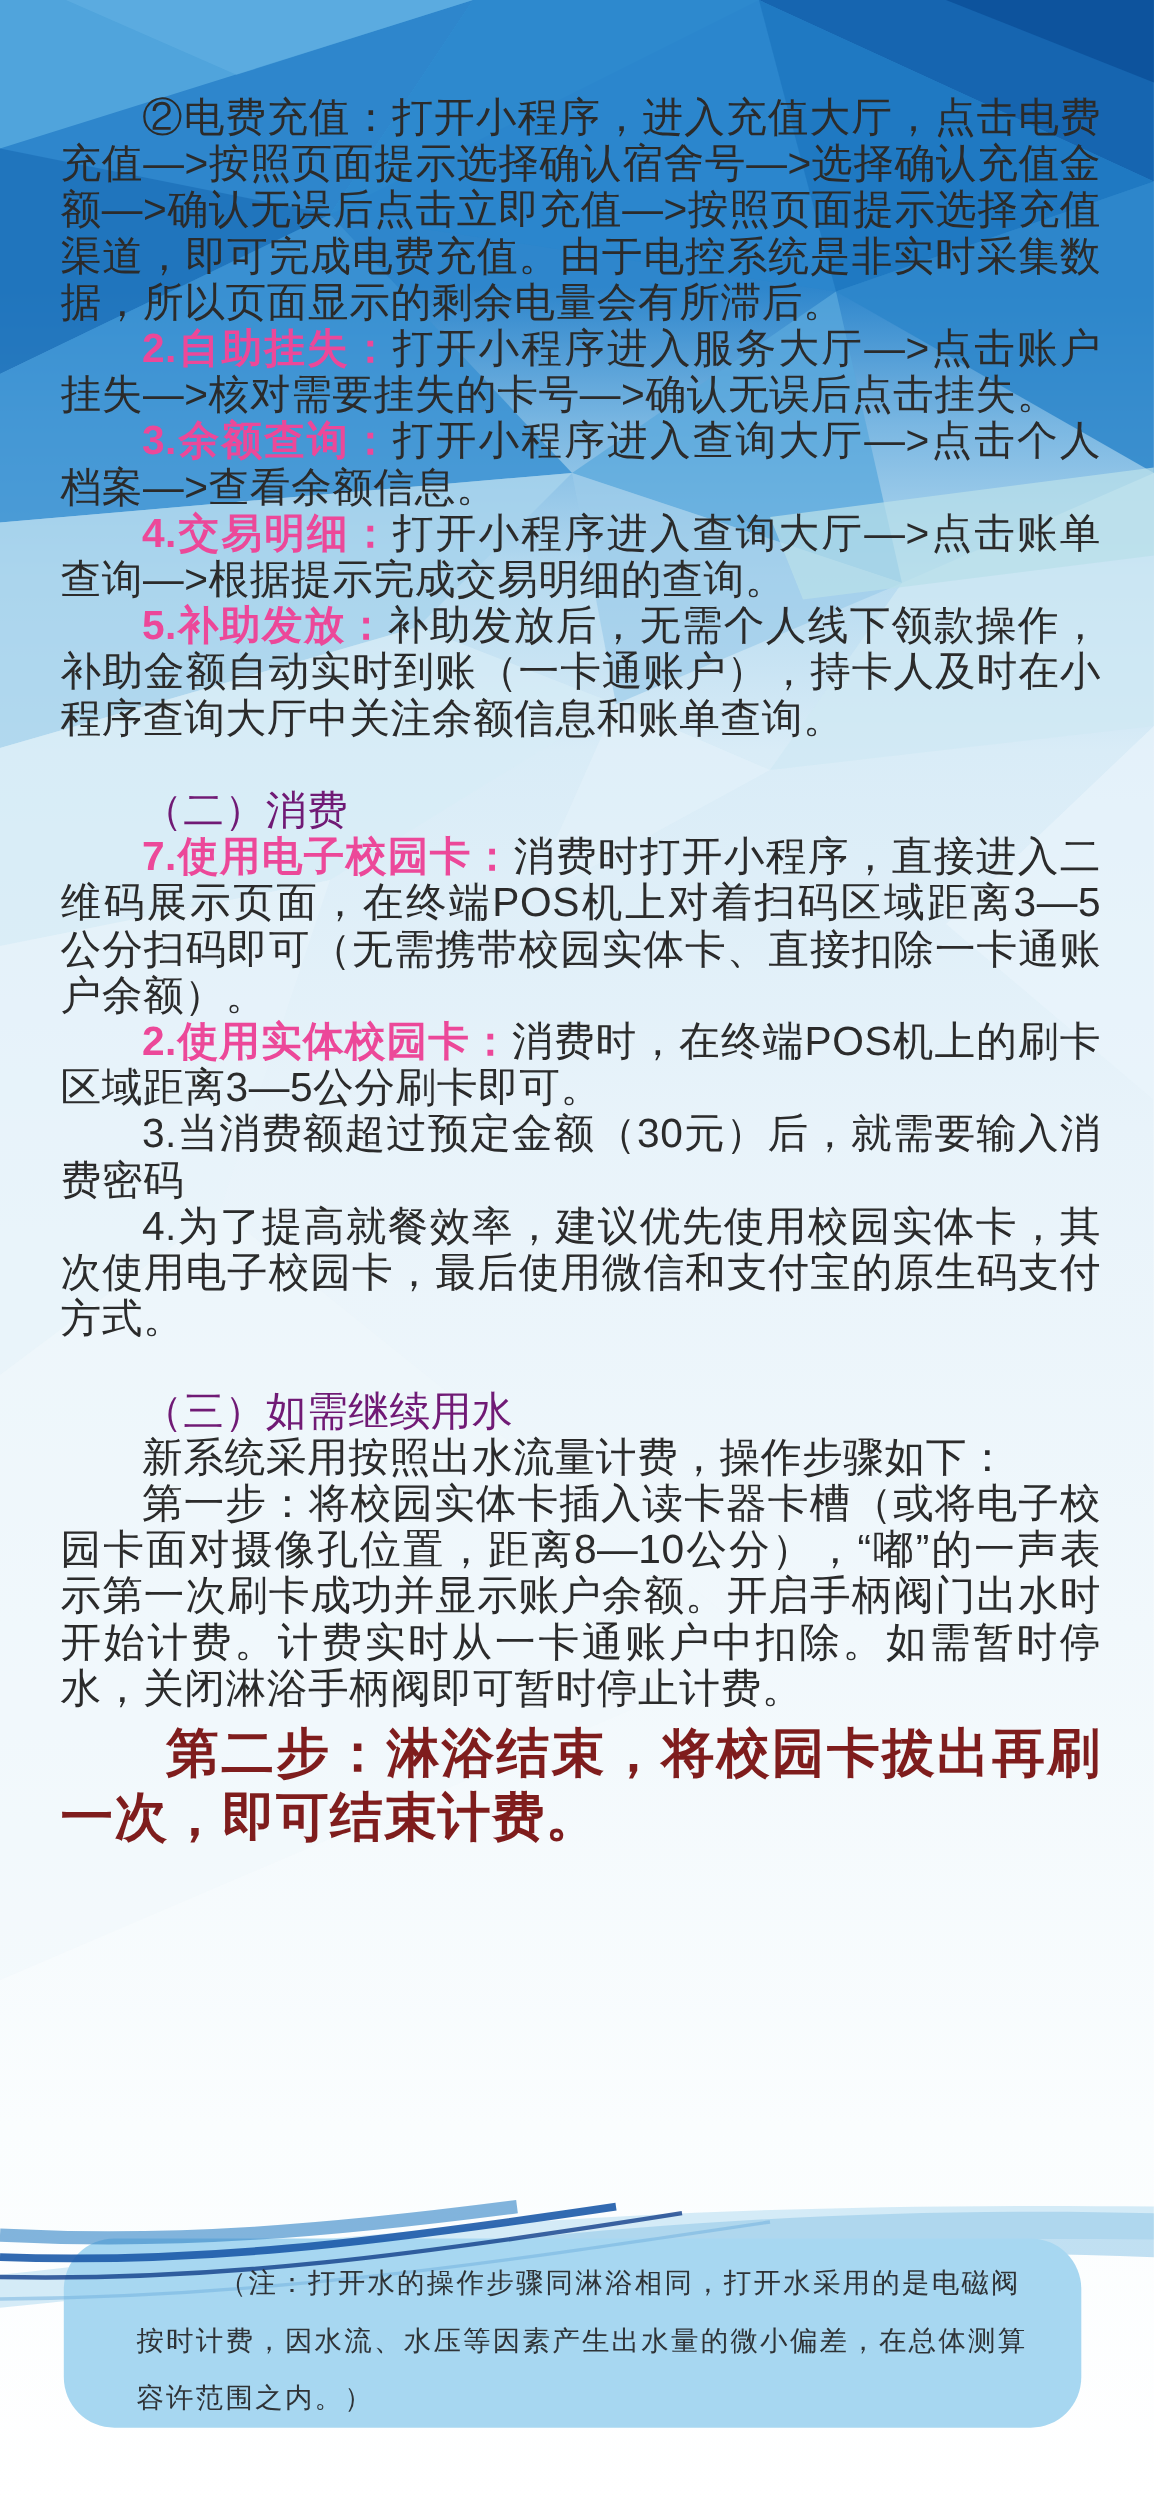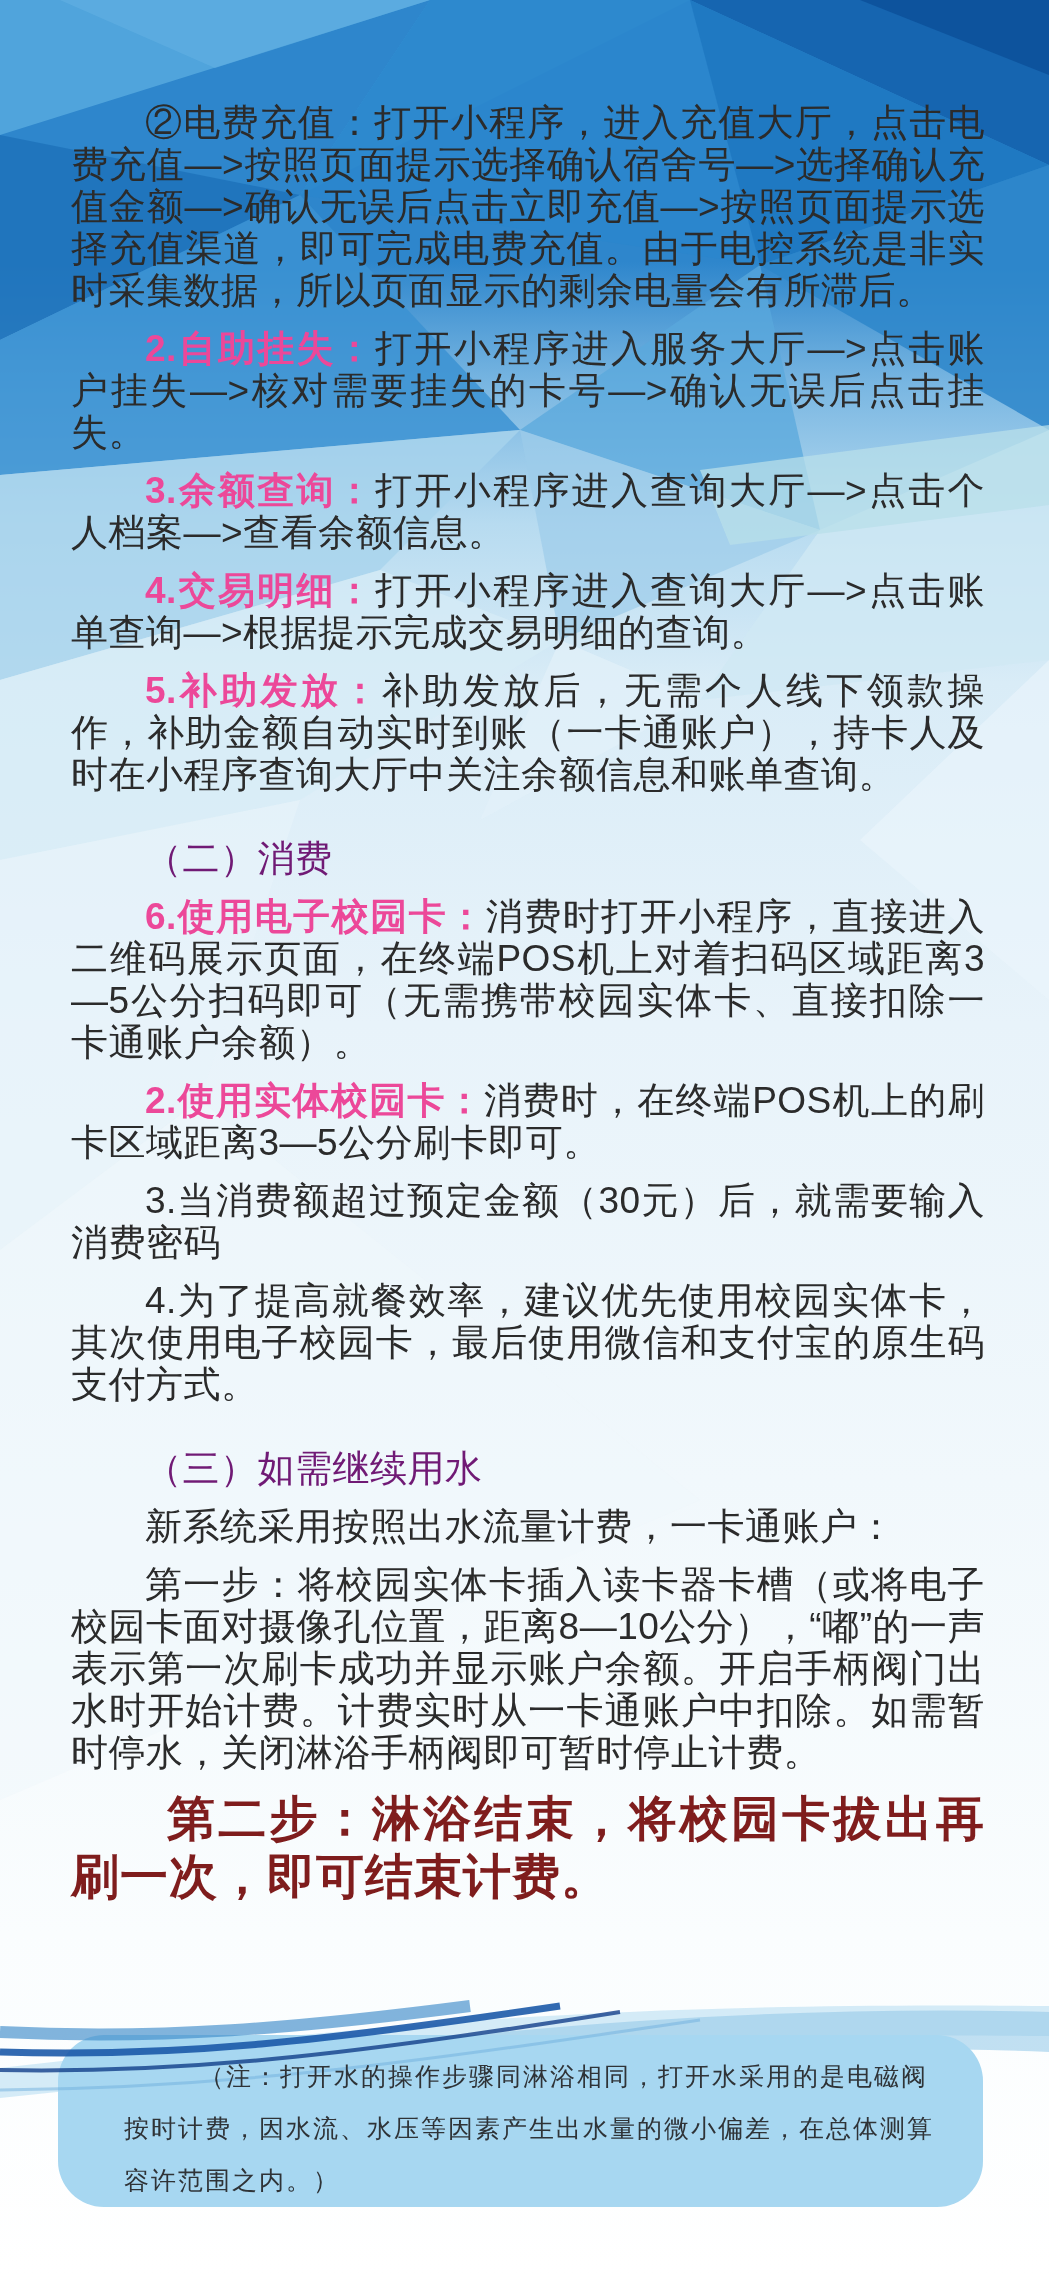--- a/index.html
+++ b/index.html
@@ -23,21 +23,21 @@
     position: absolute;
     left: 55px; right: 48px; top: 0;
     padding-top: 86px;
     z-index: 2;
     font-size: 37px;
     line-height: 42px;
     color: #2b2b2b;
     letter-spacing: 0.5px;
     text-align: justify;
   }
-  .block { text-indent: 2em; margin: 16px; }
+  .block { text-indent: 2em; margin: 0; }
   .block.h {
     font-weight: 400;
     margin-top: 42px;
     color: #701a75;
   }
   .block.step2 {
     font-size: 48px;
     line-height: 58px;
     font-weight: 700;
     color: #7f1d1d;
@@ -116,26 +116,26 @@
     <path d="M0,2090 C240,2088 430,2060 700,2020" fill="none" stroke="#6fb0dd" stroke-width="3" opacity="0.5"></path>
   </svg>
 
   <div id="content">
       <div class="block p"><span class="lbl">②电费充值：</span>打开小程序，进入充值大厅，点击电费充值—&gt;按照页面提示选择确认宿舍号—&gt;选择确认充值金额—&gt;确认无误后点击立即充值—&gt;按照页面提示选择充值渠道，即可完成电费充值。由于电控系统是非实时采集数据，所以页面显示的剩余电量会有所滞后。</div>
       <div class="block p"><span class="lbl bold">2.自助挂失：</span>打开小程序进入服务大厅—&gt;点击账户挂失—&gt;核对需要挂失的卡号—&gt;确认无误后点击挂失。</div>
       <div class="block p"><span class="lbl bold">3.余额查询：</span>打开小程序进入查询大厅—&gt;点击个人档案—&gt;查看余额信息。</div>
       <div class="block p"><span class="lbl bold">4.交易明细：</span>打开小程序进入查询大厅—&gt;点击账单查询—&gt;根据提示完成交易明细的查询。</div>
       <div class="block p"><span class="lbl bold">5.补助发放：</span>补助发放后，无需个人线下领款操作，补助金额自动实时到账（一卡通账户），持卡人及时在小程序查询大厅中关注余额信息和账单查询。</div>
       <div class="block h">（二）消费</div>
-      <div class="block p"><span class="lbl bold">6.使用电子校园卡：</span>消费时打开小程序，直接进入二维码展示页面，在终端POS机上对着扫码区域距离3—5公分扫码即可（无需携带校园实体卡、直接扣除一卡通账户余额）。</div>
+      <div class="block p"><span class="lbl bold">7.使用电子校园卡：</span>消费时打开小程序，直接进入二维码展示页面，在终端POS机上对着扫码区域距离3—5公分扫码即可（无需携带校园实体卡、直接扣除一卡通账户余额）。</div>
       <div class="block p"><span class="lbl bold">2.使用实体校园卡：</span>消费时，在终端POS机上的刷卡区域距离3—5公分刷卡即可。</div>
       <div class="block p">3.当消费额超过预定金额（30元）后，就需要输入消费密码</div>
       <div class="block p">4.为了提高就餐效率，建议优先使用校园实体卡，其次使用电子校园卡，最后使用微信和支付宝的原生码支付方式。</div>
       <div class="block h">（三）如需继续用水</div>
-      <div class="block p">新系统采用按照出水流量计费，一卡通账户：</div>
+      <div class="block p">新系统采用按照出水流量计费，操作步骤如下：</div>
       <div class="block p"><span class="lbl">第一步：</span>将校园实体卡插入读卡器卡槽（或将电子校园卡面对摄像孔位置，距离8—10公分），“嘟”的一声表示第一次刷卡成功并显示账户余额。开启手柄阀门出水时开始计费。计费实时从一卡通账户中扣除。如需暂时停水，关闭淋浴手柄阀即可暂时停止计费。</div>
       <div class="block step2">第二步：淋浴结束，将校园卡拔出再刷一次，即可结束计费。</div>
     </div>
 
   <div id="note-text">
     <span>（注：打开水的操作步骤同淋浴相同，打开水采用的是电磁阀按时计费，因水流、水压等因素产生出水量的微小偏差，在总体测算容许范围之内。）</span>
   </div>
 
 </div>
 

